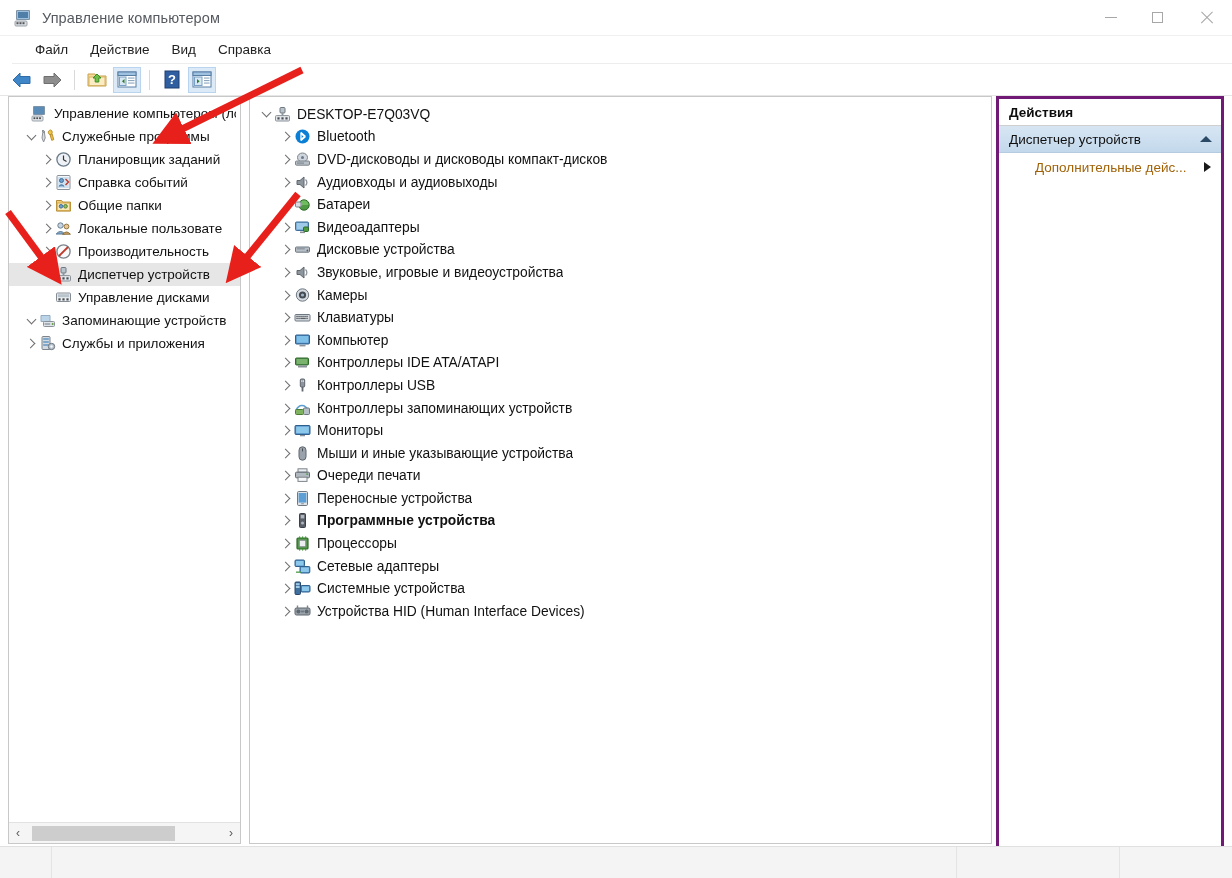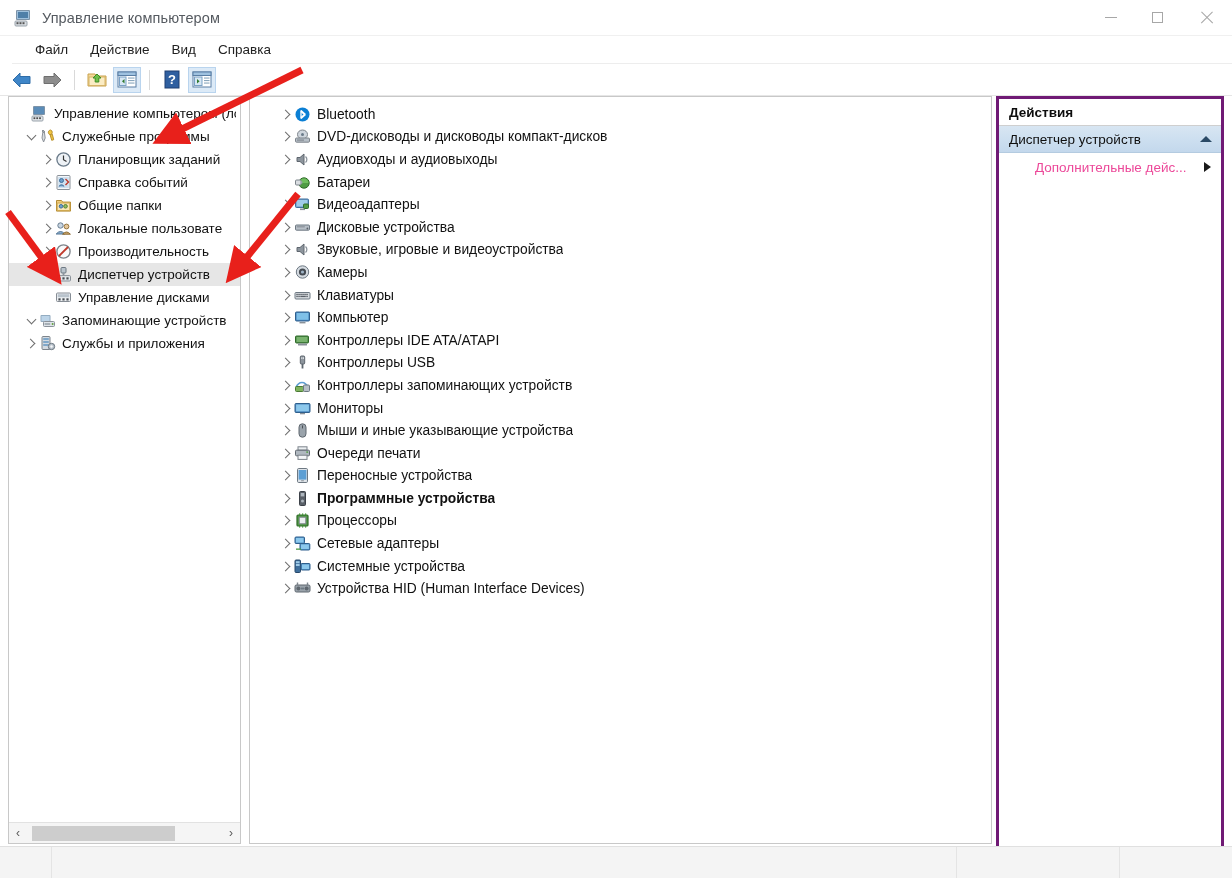--- a/index.html
+++ b/index.html
@@ -112,21 +112,21 @@
   .rp-head {
     height:27px; display:flex; align-items:center; padding:0 9px 0 10px;
     font-size:13.5px; color:#0f0f0f;
     background:linear-gradient(to bottom,#d8e6f2 0%,#cddff0 50%,#c3d8ec 100%);
     border-bottom:1px solid #b4cbe0;
   }
   .rp-head .caret { margin-left:auto; width:0;height:0;
      border-left:6px solid transparent;border-right:6px solid transparent;border-bottom:6px solid #2b4a66; }
   .rp-item {
     height:28px; display:flex; align-items:center; padding:0 10px 0 36px;
-    font-size:13.5px; color:#ec4899;
+    font-size:13.5px; color:#a16207;
   }
   .rp-item .caret-r { margin-left:auto; width:0;height:0;
      border-top:5px solid transparent;border-bottom:5px solid transparent;border-left:7px solid #1a1a1a; }
 
   
   .statusbar {
     position:absolute; left:0; top:846px; width:1232px; height:32px;
     background:#f4f4f4; border-top:1px solid #e0e0e0; display:flex;
   }
   .sb-seg { height:32px; border-right:1px solid #e4e4e4; }
@@ -396,20 +396,36 @@
         <div class="hs-track">
           <div class="hs-thumb"></div>
         </div>
         <div class="hs-btn">›</div>
       </div>
     </div>
 
     <div class="midpane">
       <div class="tree">
 
+        <div class="row" style="padding-left:8px;">
+          <span class="exp">
+              <span class="chev d"></span>
+            </span>
+          <span class="ico">
+            <svg width="17" height="17" viewBox="0 0 17 17">
+              <rect x="6" y="1.5" width="5" height="5.5" rx="1" fill="#b9c3cc" stroke="#6d7882"></rect>
+              <rect x="7.6" y="7" width="1.8" height="2.6" fill="#8d959d"></rect>
+              <rect x="1.5" y="9.6" width="14" height="5.4" rx="1" fill="#e4e8ec" stroke="#8a9199"></rect>
+              <rect x="3.4" y="11.3" width="2.2" height="2.2" fill="#4a4f55"></rect>
+              <rect x="7.4" y="11.3" width="2.2" height="2.2" fill="#4a4f55"></rect>
+              <rect x="11.4" y="11.3" width="2.2" height="2.2" fill="#4a4f55"></rect>
+            </svg>
+          </span>
+          <span class="lbl">DESKTOP-E7Q03VQ</span>
+        </div>
 
         <div class="row" style="padding-left:28px;">
           <span class="exp">
               <span class="chev r"></span>
             </span>
           <span class="ico">
             <svg width="17" height="17" viewBox="0 0 17 17">
               <circle cx="8.5" cy="8.5" r="7" fill="#0b7fd4"></circle>
               <path d="M7 4.5 L11 8 L7 11.5 M7 12.5 L11 9 L7 5.5" stroke="#fff" stroke-width="1.3" fill="none"></path>
               <path d="M7 4.5 v8" stroke="#fff" stroke-width="1.3"></path>

